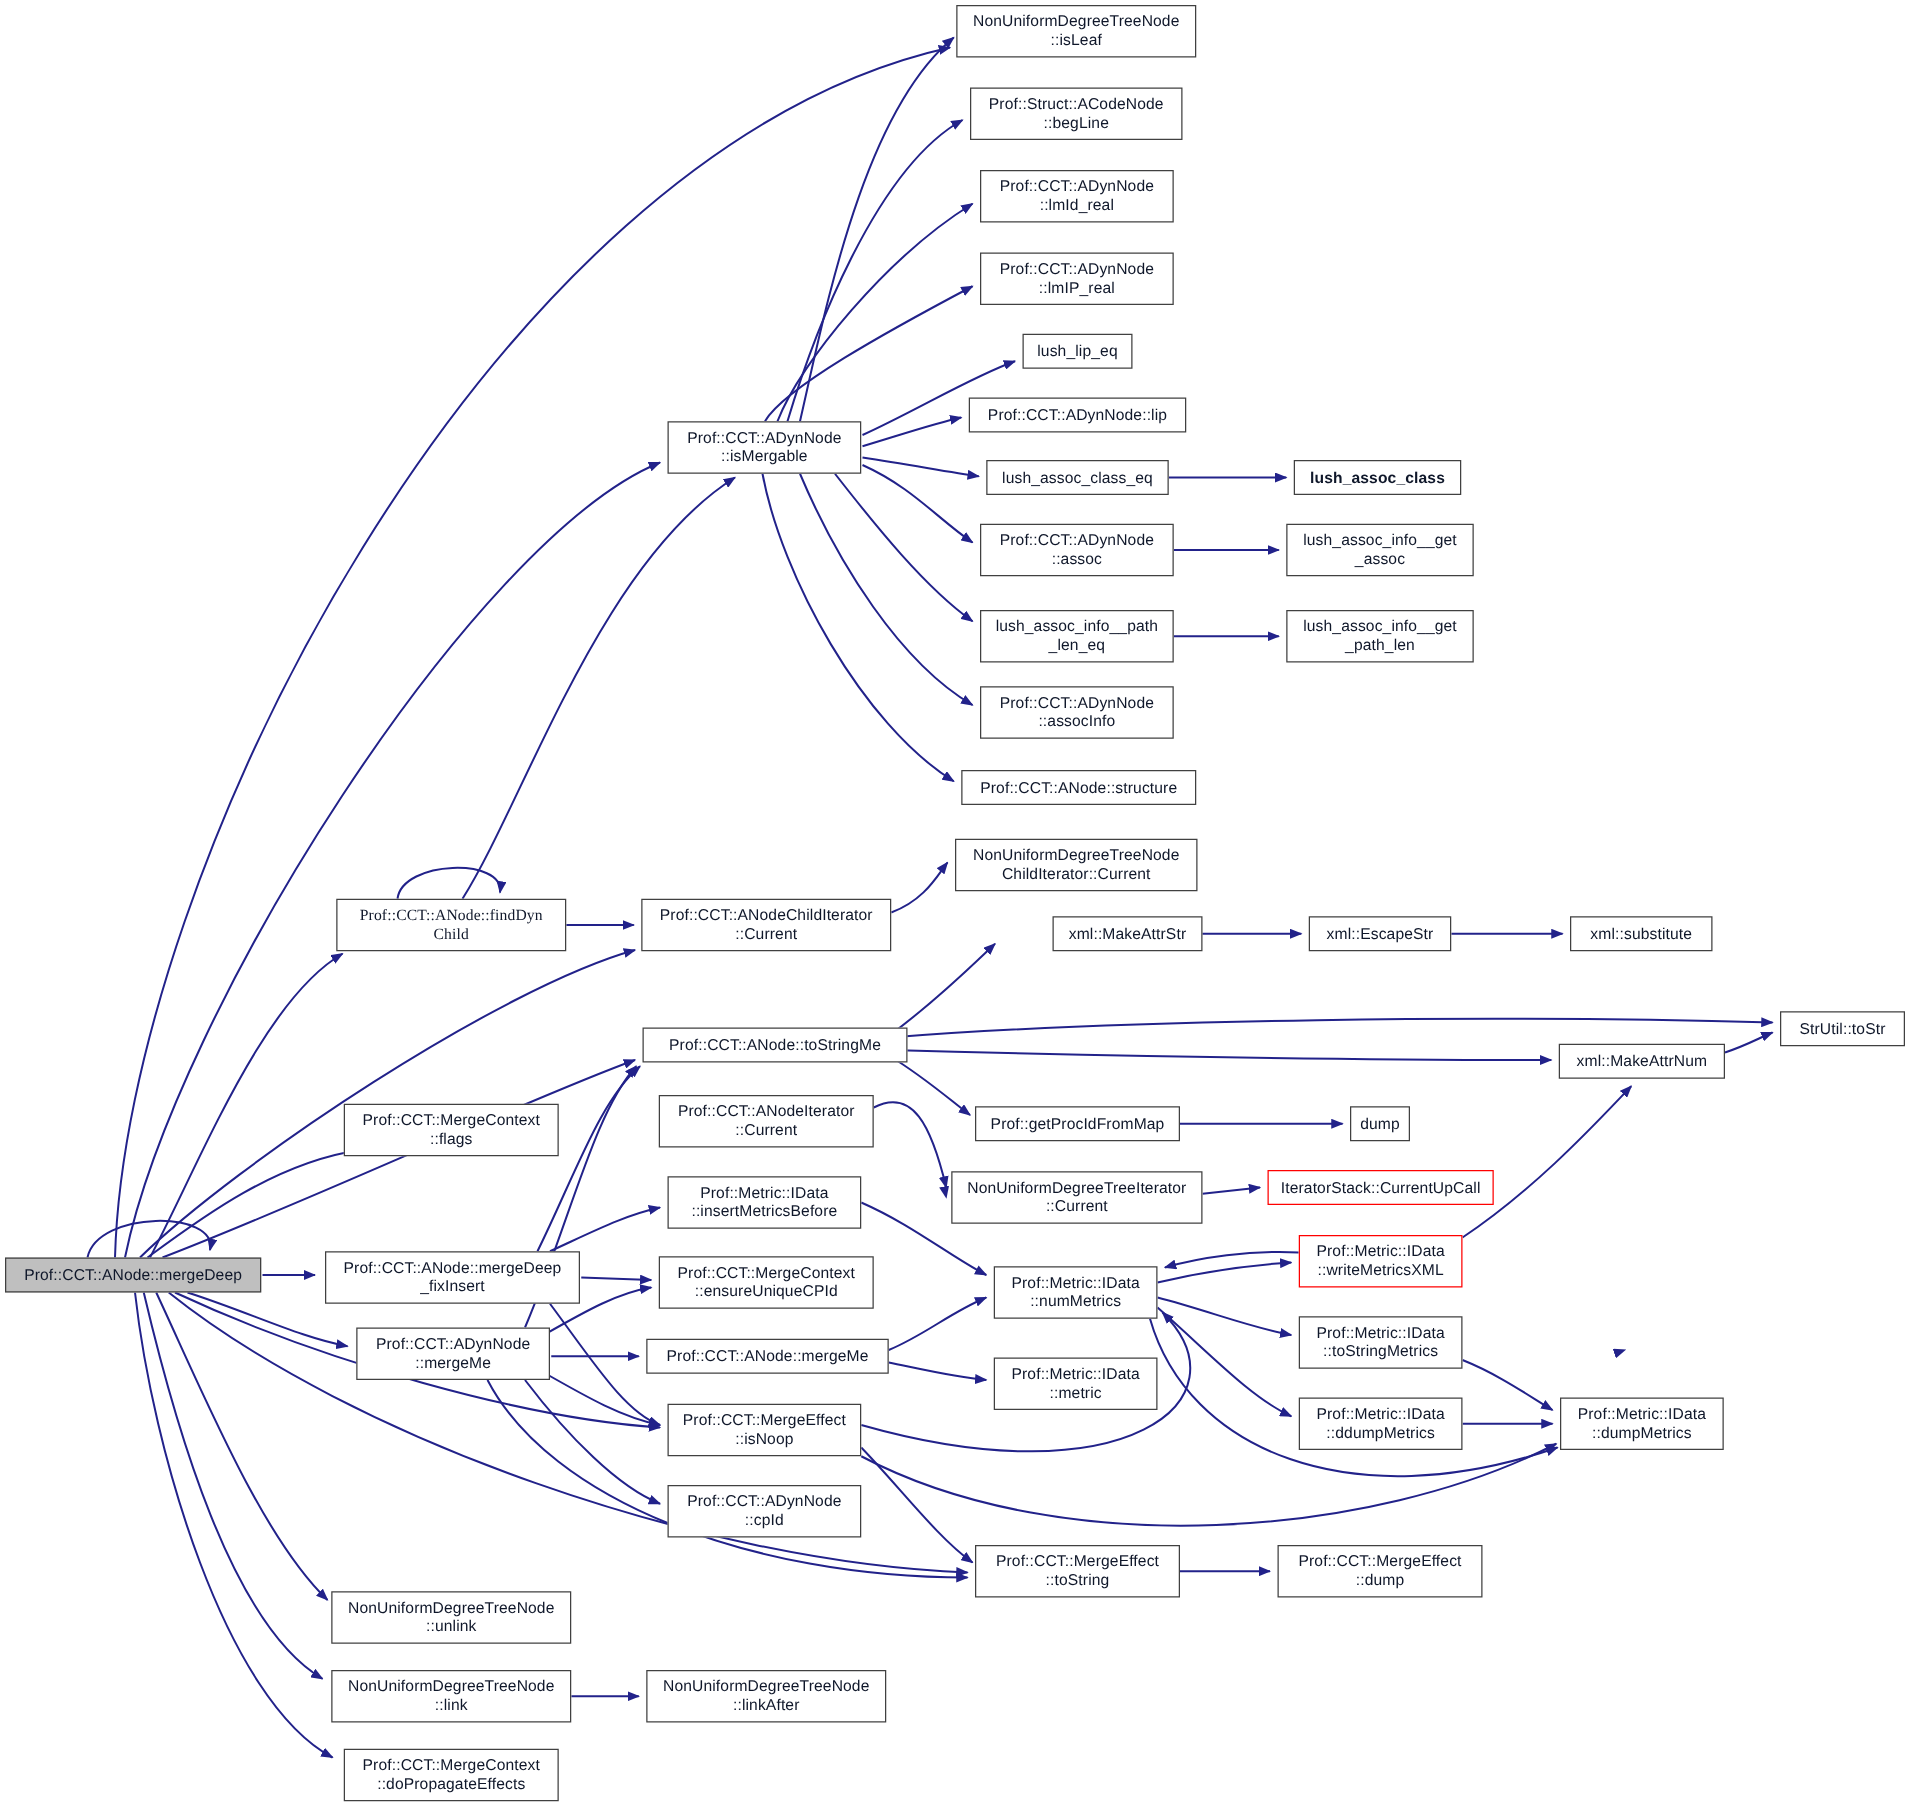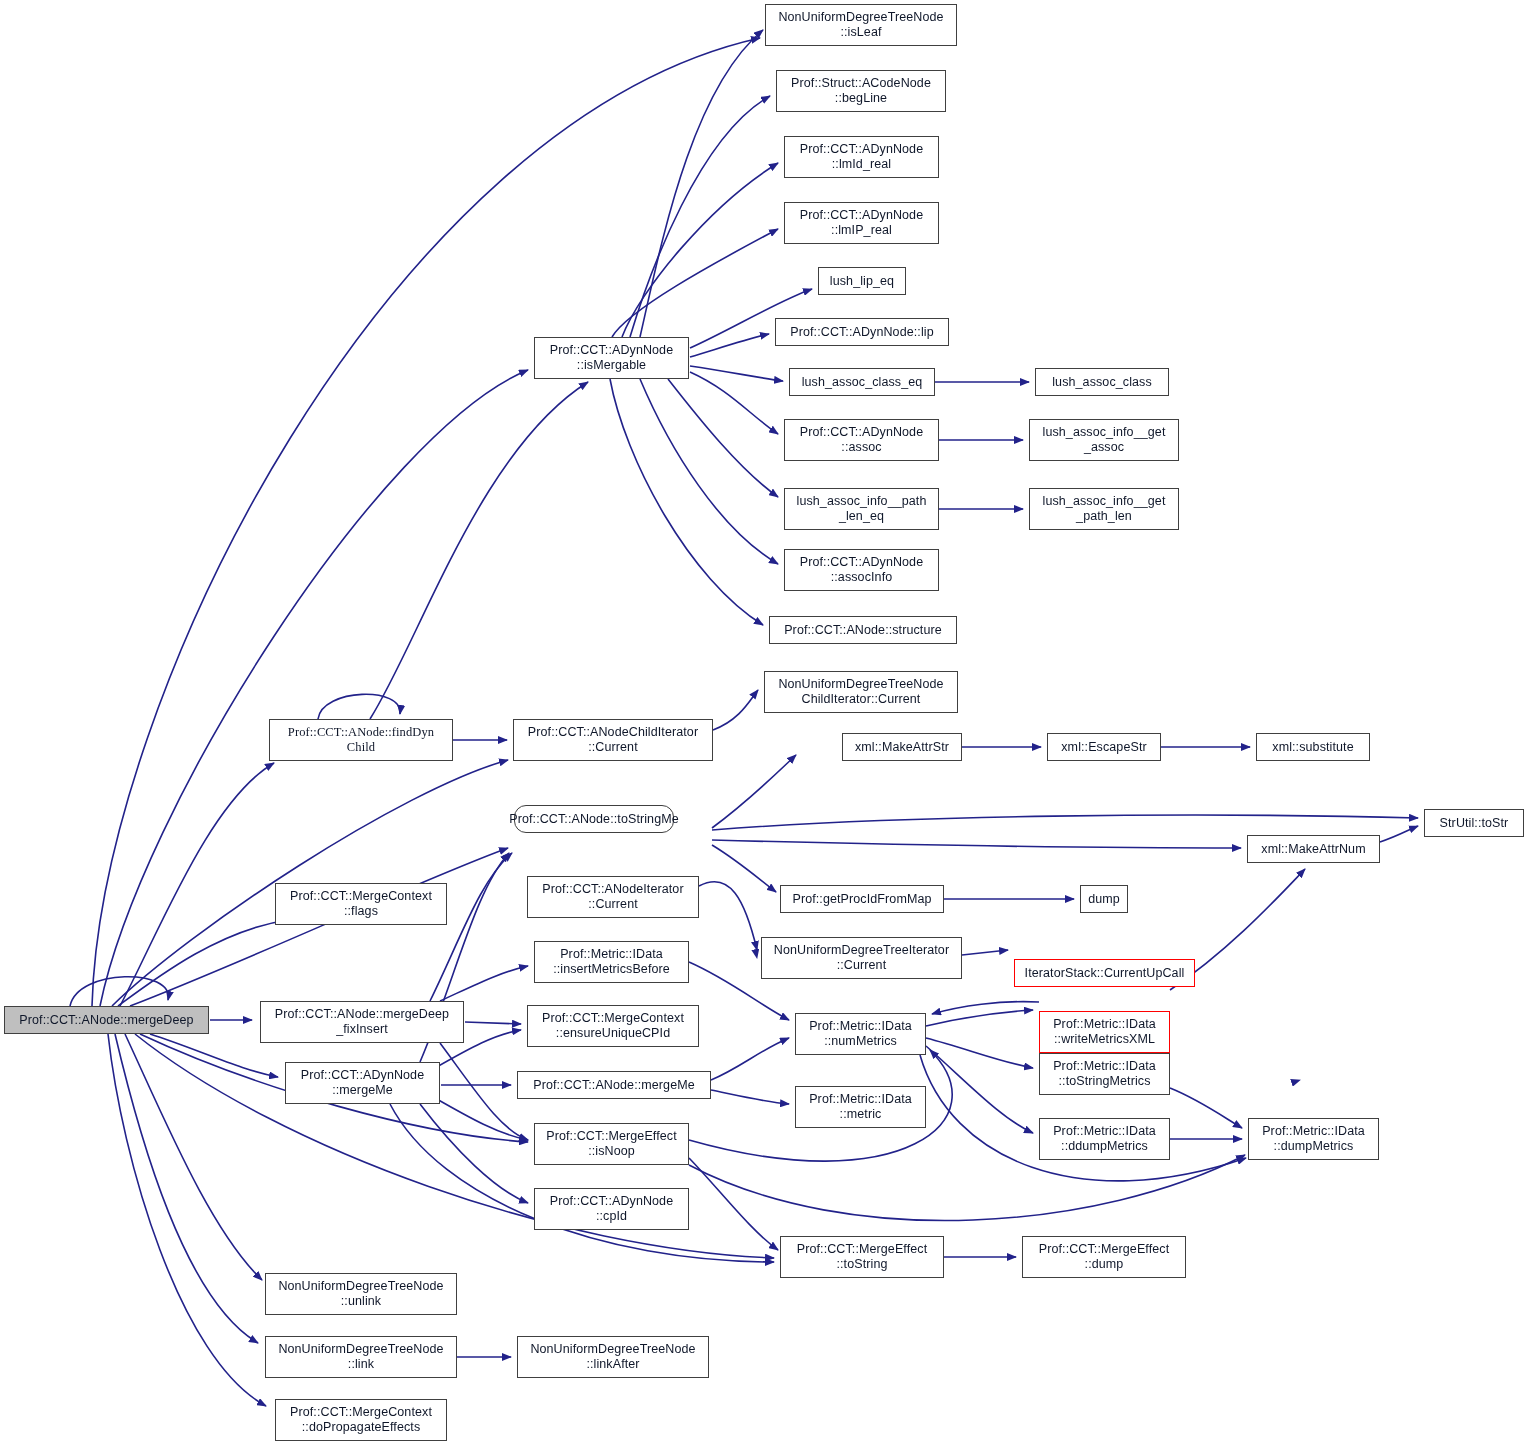--- a/index.html
+++ b/index.html
@@ -37,21 +37,20 @@
     letter-spacing: 0.1px;
     white-space: pre-line;
     z-index: 5;
   }
   .node.root {
     background: #bfbfbf;
     border: 1px solid #404040;
   }
   .node.hl {
     border: 1px solid #ff0000;
-    margin-top: 23px;
   }
 </style>
 </head>
 <body>
 
 <div id="canvas">
   <svg id="edge-layer" viewBox="0 0 1527 1449">
     <defs>
       <marker id="ah" markerWidth="10" markerHeight="8" refX="9" refY="4" orient="auto" markerUnits="userSpaceOnUse">
         <path d="M0,0 L10,4 L0,8 z" fill="#22228a"></path>
@@ -201,21 +200,21 @@
       <div class="node" style="left: 265px; top: 1273px; width: 192px; height: 42px;"><span>NonUniformDegreeTreeNode
 ::unlink</span></div>
       <div class="node" style="left: 265px; top: 1336px; width: 192px; height: 42px;"><span>NonUniformDegreeTreeNode
 ::link</span></div>
       <div class="node" style="left: 275px; top: 1399px; width: 172px; height: 42px;"><span>Prof::CCT::MergeContext
 ::doPropagateEffects</span></div>
       <div class="node" style="left: 534px; top: 337px; width: 155px; height: 42px;"><span>Prof::CCT::ADynNode
 ::isMergable</span></div>
       <div class="node" style="left: 513px; top: 719px; width: 200px; height: 42px;"><span>Prof::CCT::ANodeChildIterator
 ::Current</span></div>
-      <div class="node" style="left: 514px; top: 805px; width: 160px; height: 28px; border-radius: 12px;"><span>Prof::CCT::ANode::toStringMe</span></div>
+      <div class="node" style="left: 514px; top: 822px; width: 212px; height: 28px;"><span>Prof::CCT::ANode::toStringMe</span></div>
       <div class="node" style="left: 527px; top: 876px; width: 172px; height: 42px;"><span>Prof::CCT::ANodeIterator
 ::Current</span></div>
       <div class="node" style="left: 534px; top: 941px; width: 155px; height: 42px;"><span>Prof::Metric::IData
 ::insertMetricsBefore</span></div>
       <div class="node" style="left: 527px; top: 1005px; width: 172px; height: 42px;"><span>Prof::CCT::MergeContext
 ::ensureUniqueCPId</span></div>
       <div class="node" style="left: 517px; top: 1071px; width: 194px; height: 28px;"><span>Prof::CCT::ANode::mergeMe</span></div>
       <div class="node" style="left: 534px; top: 1123px; width: 155px; height: 42px;"><span>Prof::CCT::MergeEffect
 ::isNoop</span></div>
       <div class="node" style="left: 534px; top: 1188px; width: 155px; height: 42px;"><span>Prof::CCT::ADynNode
@@ -261,19 +260,19 @@
       <div class="node hl" style="left: 1039px; top: 988px; width: 131px; height: 42px; border-color: rgb(255, 0, 0);"><span>Prof::Metric::IData
 ::writeMetricsXML</span></div>
       <div class="node" style="left: 1039px; top: 1053px; width: 131px; height: 42px;"><span>Prof::Metric::IData
 ::toStringMetrics</span></div>
       <div class="node" style="left: 1039px; top: 1118px; width: 131px; height: 42px;"><span>Prof::Metric::IData
 ::ddumpMetrics</span></div>
       <div class="node" style="left: 1248px; top: 1118px; width: 131px; height: 42px;"><span>Prof::Metric::IData
 ::dumpMetrics</span></div>
       <div class="node" style="left: 1022px; top: 1236px; width: 164px; height: 42px;"><span>Prof::CCT::MergeEffect
 ::dump</span></div>
-      <div class="node" style="left: 1035px; top: 368px; width: 134px; height: 28px;"><span>lush_assoc_class</span></div>
+      <div class="node" style="left: 1035px; top: 368px; width: 134px; height: 28px; font-weight: bold;"><span>lush_assoc_class</span></div>
       <div class="node" style="left: 1029px; top: 419px; width: 150px; height: 42px;"><span>lush_assoc_info__get
 _assoc</span></div>
       <div class="node" style="left: 1029px; top: 488px; width: 150px; height: 42px;"><span>lush_assoc_info__get
 _path_len</span></div>
     </div>
 </div>
 
 </body></html>

